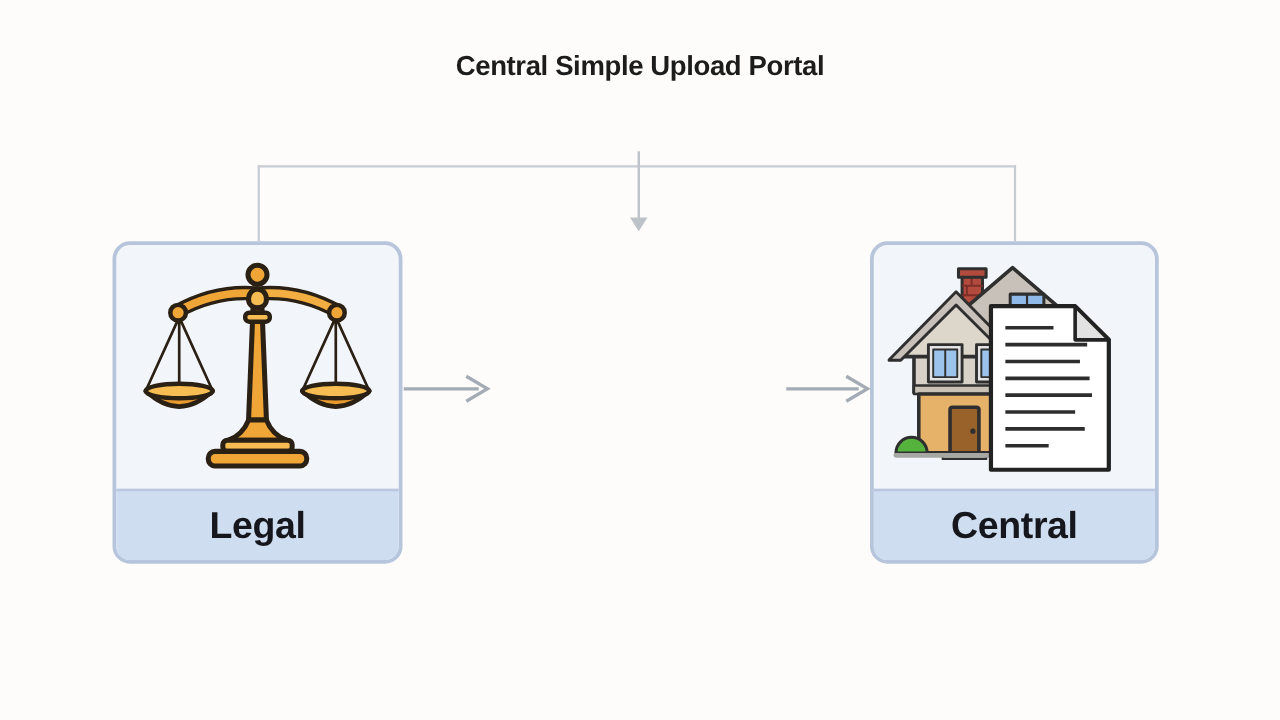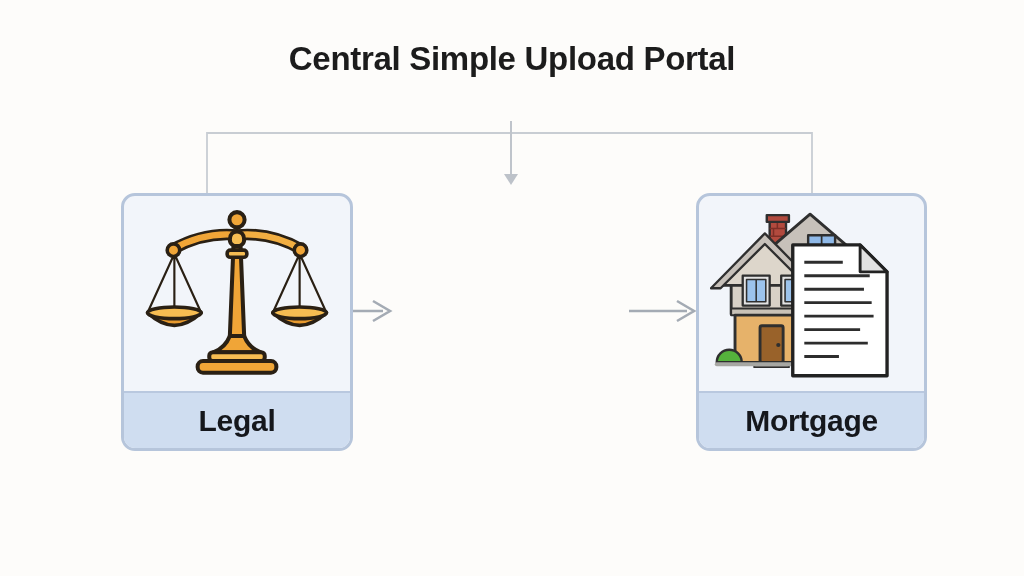--- a/index.html
+++ b/index.html
@@ -6,31 +6,31 @@
   body{
     width:1024px;height:576px;overflow:hidden;
     background:#fdfcfa;
     font-family:"Liberation Sans", sans-serif;
     position:relative;
   }
   .canvas{position:absolute;left:0;top:0;width:1024px;height:576px;}
   .title{
     position:absolute;left:0;top:40px;width:1024px;
     text-align:center;
-    font-size:33px;font-weight:600;letter-spacing:-0.3px;
+    font-size:22px;font-weight:600;letter-spacing:-0.3px;
     color:#1c1c1c;
   }
   .connectors{position:absolute;left:0;top:0;width:1024px;height:576px;pointer-events:none;}
   .dept-box{
     position:absolute;top:193px;height:258px;box-sizing:border-box;
     background:#f2f5fa;
     border:3px solid #b6c5db;border-radius:14px;
     display:flex;flex-direction:column;overflow:hidden;
   }
-  .dept-box.legal{left:90px;width:232px;margin-left:31px;}
+  .dept-box.legal{left:90px;width:232px;}
   .dept-box.hr{left:393px;width:235px;}
   .dept-box.mortgage{left:696px;width:231px;}
   .dept-body{flex:1;display:flex;align-items:center;justify-content:center;}
   .dept-label{
     height:55px;flex:0 0 55px;
     background:#cfddf0;border-top:2px solid #b9c8df;
     display:flex;align-items:center;justify-content:center;
     font-size:30px;font-weight:bold;color:#15171c;
     letter-spacing:-0.3px;
   }
@@ -156,16 +156,16 @@
             <path d="M98 84 H160"></path>
             <path d="M98 98 H168"></path>
             <path d="M98 112 H170"></path>
             <path d="M98 126 H156"></path>
             <path d="M98 140 H164"></path>
             <path d="M98 154 H134"></path>
           </g>
         </g>
       </svg>
     </div>
-    <div class="dept-label">Mortgage</div>
+    <div class="dept-label">Central</div>
   </div>
 
 </div>
 
 </body></html>

